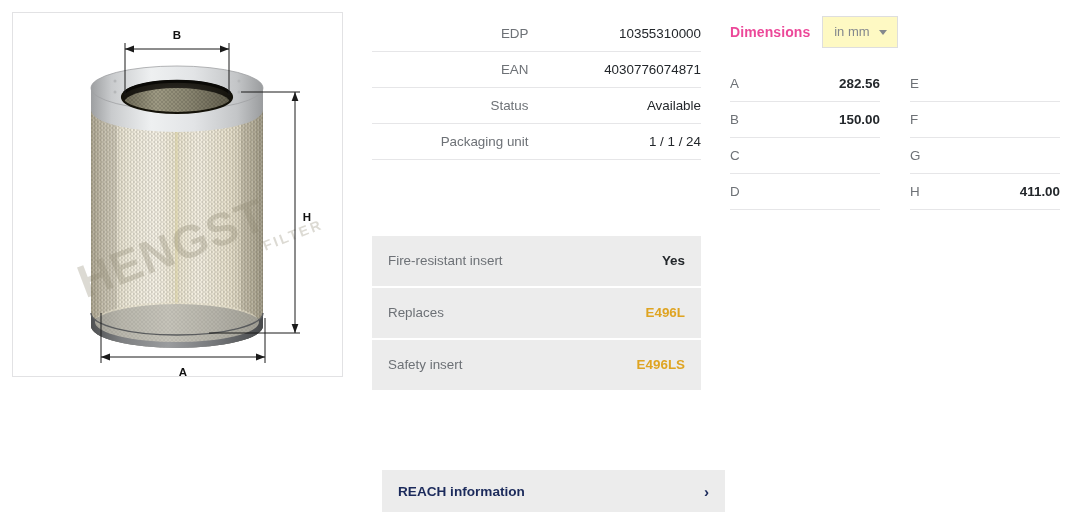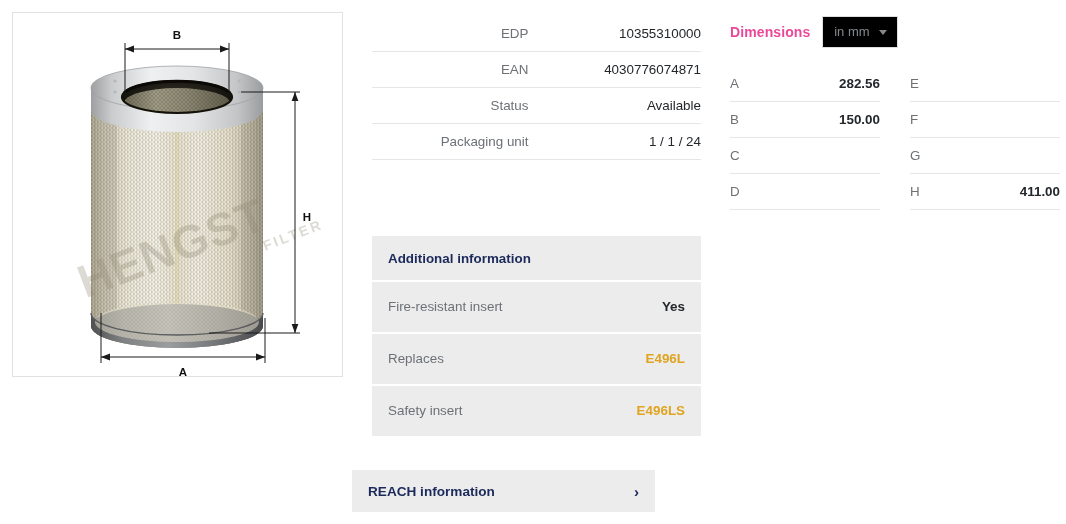--- a/index.html
+++ b/index.html
@@ -110,23 +110,23 @@
   .info-row .ir-value {
     font-weight: bold;
     white-space: nowrap;
     color: #23272b;
   }
   .info-row .ir-value.accent { color: #dfa422; }
 
   
   .reach-bar {
     position: absolute;
-    left: 352px;
+    left: 382px;
     top: 470px;
-    width: 303px;
+    width: 343px;
     height: 42px;
     background: #ececec;
     box-sizing: border-box;
     display: flex;
     align-items: center;
     justify-content: space-between;
     padding: 0 16px;
     cursor: pointer;
   }
   .reach-label {
@@ -156,21 +156,21 @@
     height: 32px;
   }
   .dim-title {
     font-size: 14px;
     font-weight: bold;
     color: #ec4899;
     letter-spacing: 0.1px;
   }
   .unit-select {
     border: 1px solid #dedede;
-    background: #000000;
+    background: #fef9c3;
     height: 32px;
     min-width: 76px;
     display: flex;
     align-items: center;
     justify-content: center;
     gap: 9px;
     padding: 0 10px;
     box-sizing: border-box;
     cursor: pointer;
   }
@@ -377,21 +377,20 @@
         </tr>
         <tr>
           <td class="kv-label">Packaging unit</td>
           <td class="kv-value">1 / 1 / 24</td>
         </tr>
       </tbody>
     </table>
   </div>
 
   <div class="info-panel">
-    <div class="info-head">Additional information</div>
 
     <div class="info-row">
       <span class="ir-label">Fire-resistant insert</span>
       <span class="ir-value">Yes</span>
     </div>
 
     <div class="info-row">
       <span class="ir-label">Replaces</span>
       <span class="ir-value accent">E496L</span>
     </div>

